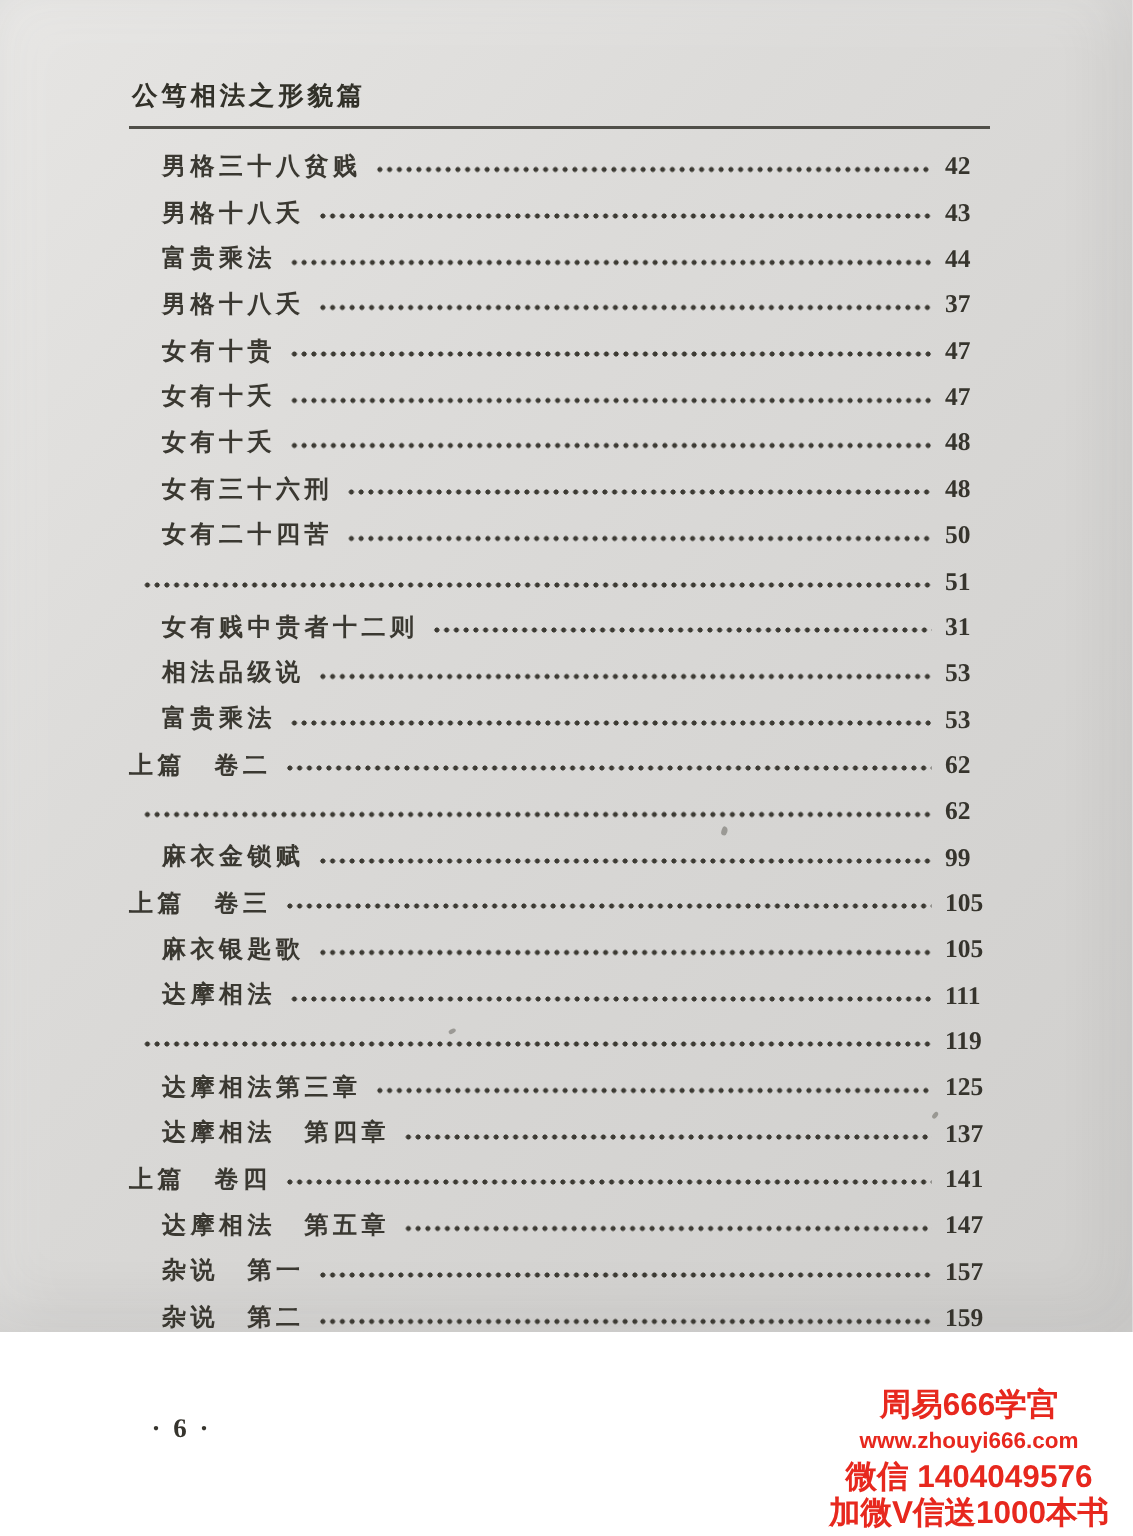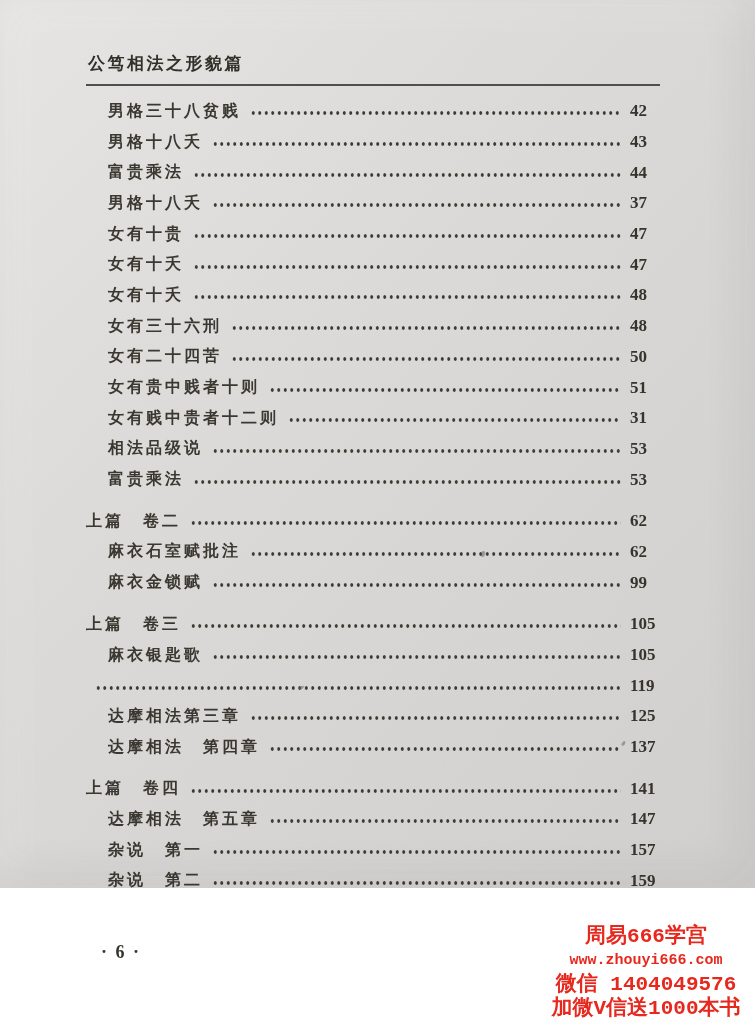--- a/index.html
+++ b/index.html
@@ -36,21 +36,21 @@
     position: absolute;
     left: 86px; top: 96px;
     width: 574px;
   }
   .toc-row {
     height: 30.7px;
     display: flex;
     align-items: center;
     color: #3a3831;
   }
-  .toc-row.section { margin-top: 11px; }
+  .toc-row.section { }
   .toc-row .label {
     font-size: 16px;
     font-weight: 600;
     letter-spacing: 3px;
     white-space: nowrap;
     flex: none;
   }
   .toc-row.item .label { padding-left: 22px; }
   .toc-row .leader {
     flex: 1;
@@ -81,21 +81,21 @@
   
   .watermark {
     position: absolute;
     right: 2px; top: 925px;
     width: 214px;
     text-align: center;
     color: #e7281e;
     font-family: "Liberation Sans", sans-serif;
     font-weight: 700;
   }
-  .wm-line { font-size: 21px; line-height: 24px; white-space: nowrap; font-family: Liberation Mono, monospace; }
+  .wm-line { font-size: 21px; line-height: 24px; white-space: nowrap; }
   .wm-line.url { font-size: 15px; }
   
   .speck {
     position: absolute;
     background: #6a6860;
     border-radius: 40% 60% 50% 50%;
     opacity: 0.55;
   }
   .speck.s1 { left: 481px; top: 551px; width: 4px; height: 6px; transform: rotate(18deg); }
   .speck.s2 { left: 299px; top: 686px; width: 5px; height: 3px; transform: rotate(-30deg); }
@@ -150,21 +150,20 @@
         <span class="label">女有三十六刑</span>
         <span class="leader"></span>
         <span class="pagenum">48</span>
       </div>
       <div class="toc-row item">
         <span class="label">女有二十四苦</span>
         <span class="leader"></span>
         <span class="pagenum">50</span>
       </div>
       <div class="toc-row item">
-        <span class="label">女有贵中贱者十则</span>
         <span class="leader"></span>
         <span class="pagenum">51</span>
       </div>
       <div class="toc-row item">
         <span class="label">女有贱中贵者十二则</span>
         <span class="leader"></span>
         <span class="pagenum">31</span>
       </div>
       <div class="toc-row item">
         <span class="label">相法品级说</span>
@@ -175,38 +174,42 @@
         <span class="label">富贵乘法</span>
         <span class="leader"></span>
         <span class="pagenum">53</span>
       </div>
       <div class="toc-row section">
         <span class="label">上篇　卷二</span>
         <span class="leader"></span>
         <span class="pagenum">62</span>
       </div>
       <div class="toc-row item">
-        <span class="label">麻衣石室赋批注</span>
         <span class="leader"></span>
         <span class="pagenum">62</span>
       </div>
       <div class="toc-row item">
         <span class="label">麻衣金锁赋</span>
         <span class="leader"></span>
         <span class="pagenum">99</span>
       </div>
       <div class="toc-row section">
         <span class="label">上篇　卷三</span>
         <span class="leader"></span>
         <span class="pagenum">105</span>
       </div>
       <div class="toc-row item">
         <span class="label">麻衣银匙歌</span>
         <span class="leader"></span>
         <span class="pagenum">105</span>
+      </div>
+      <div class="toc-row item">
+        <span class="label">达摩相法</span>
+        <span class="leader"></span>
+        <span class="pagenum">111</span>
       </div>
       <div class="toc-row item">
         <span class="leader"></span>
         <span class="pagenum">119</span>
       </div>
       <div class="toc-row item">
         <span class="label">达摩相法第三章</span>
         <span class="leader"></span>
         <span class="pagenum">125</span>
       </div>

